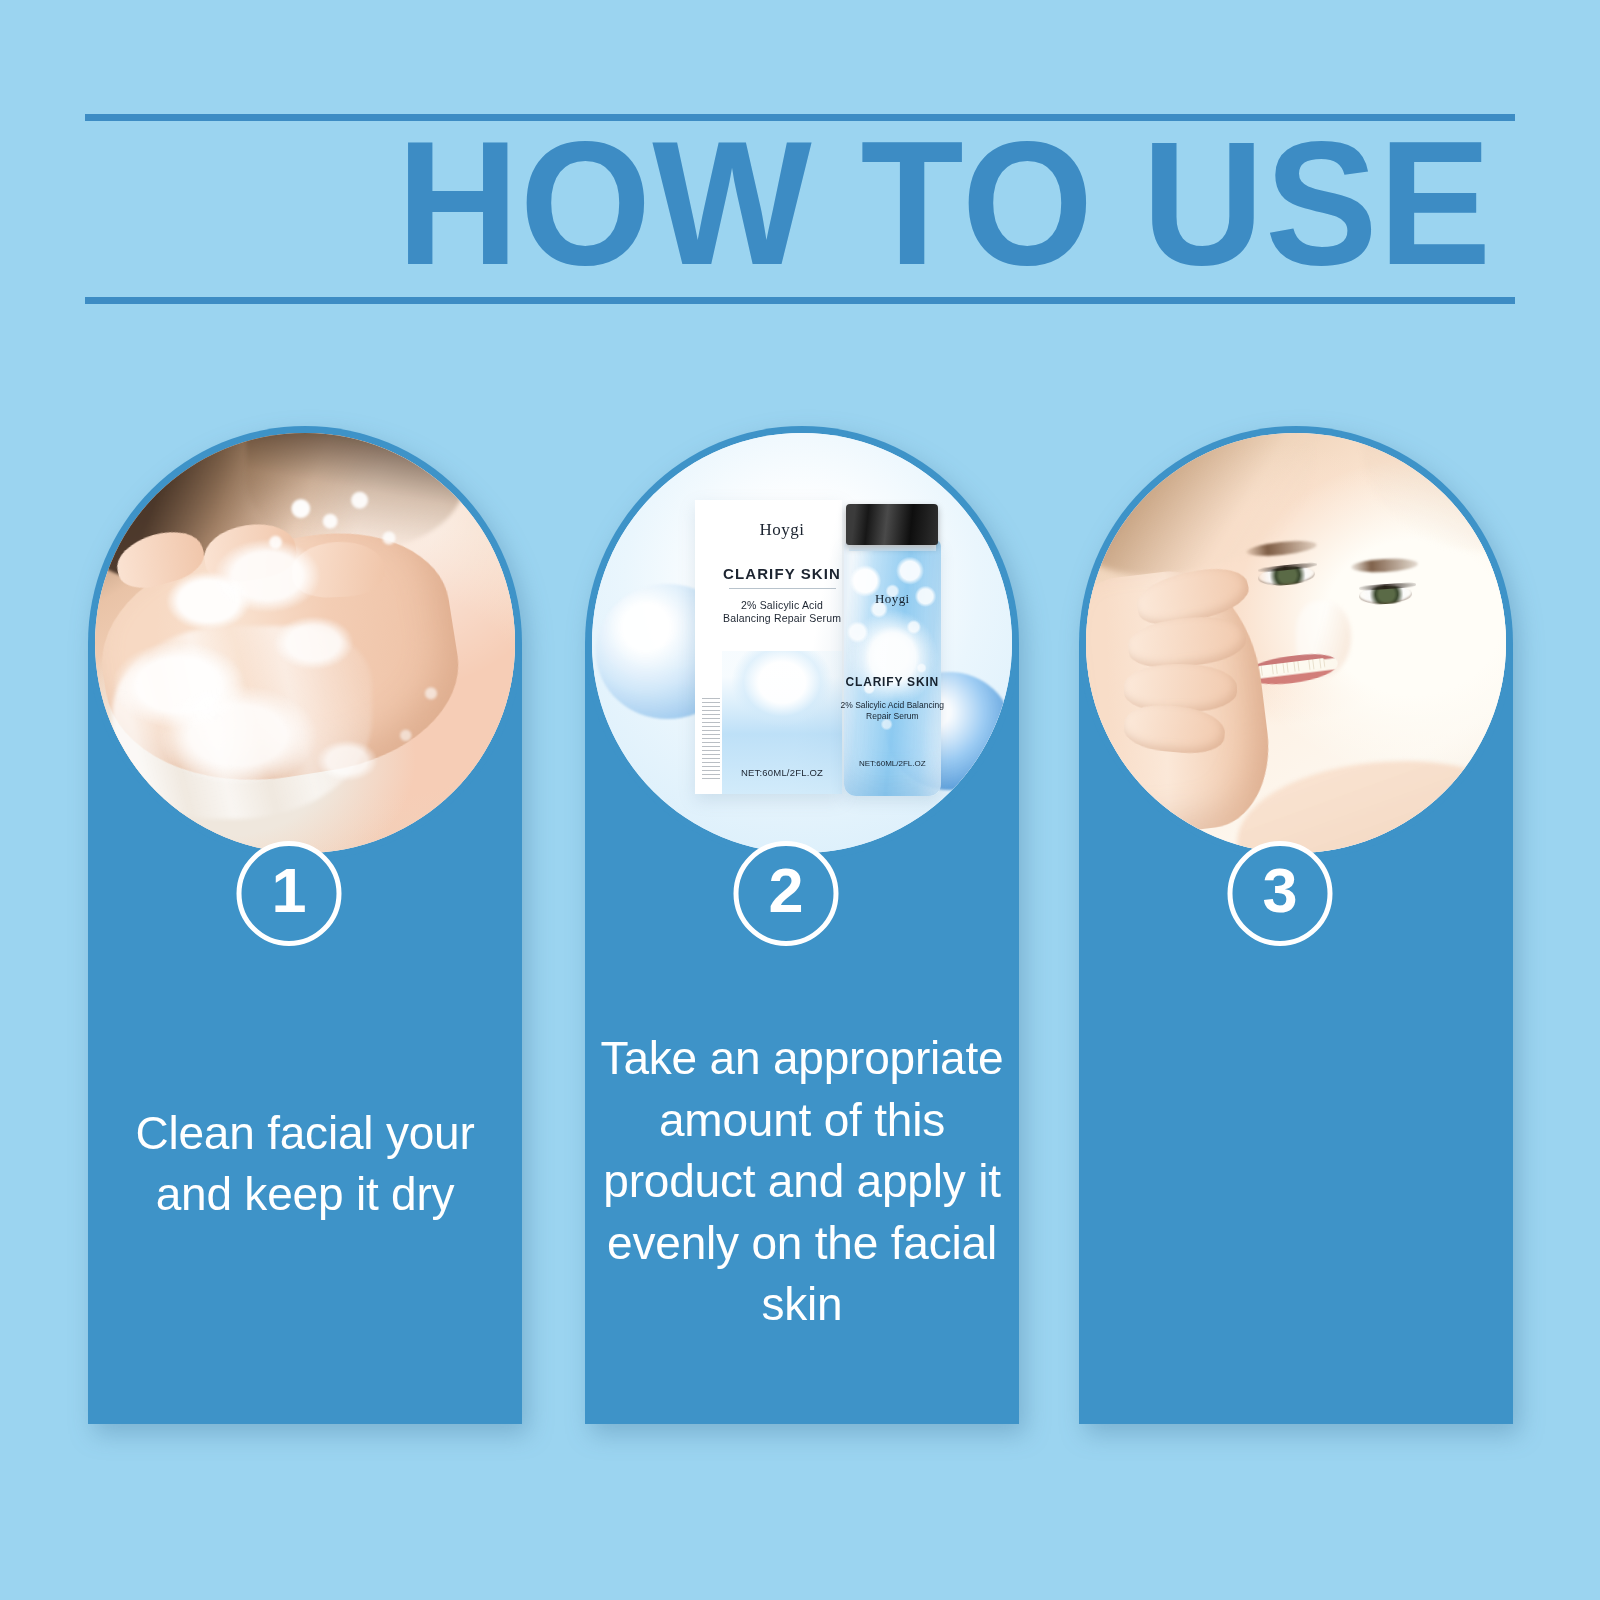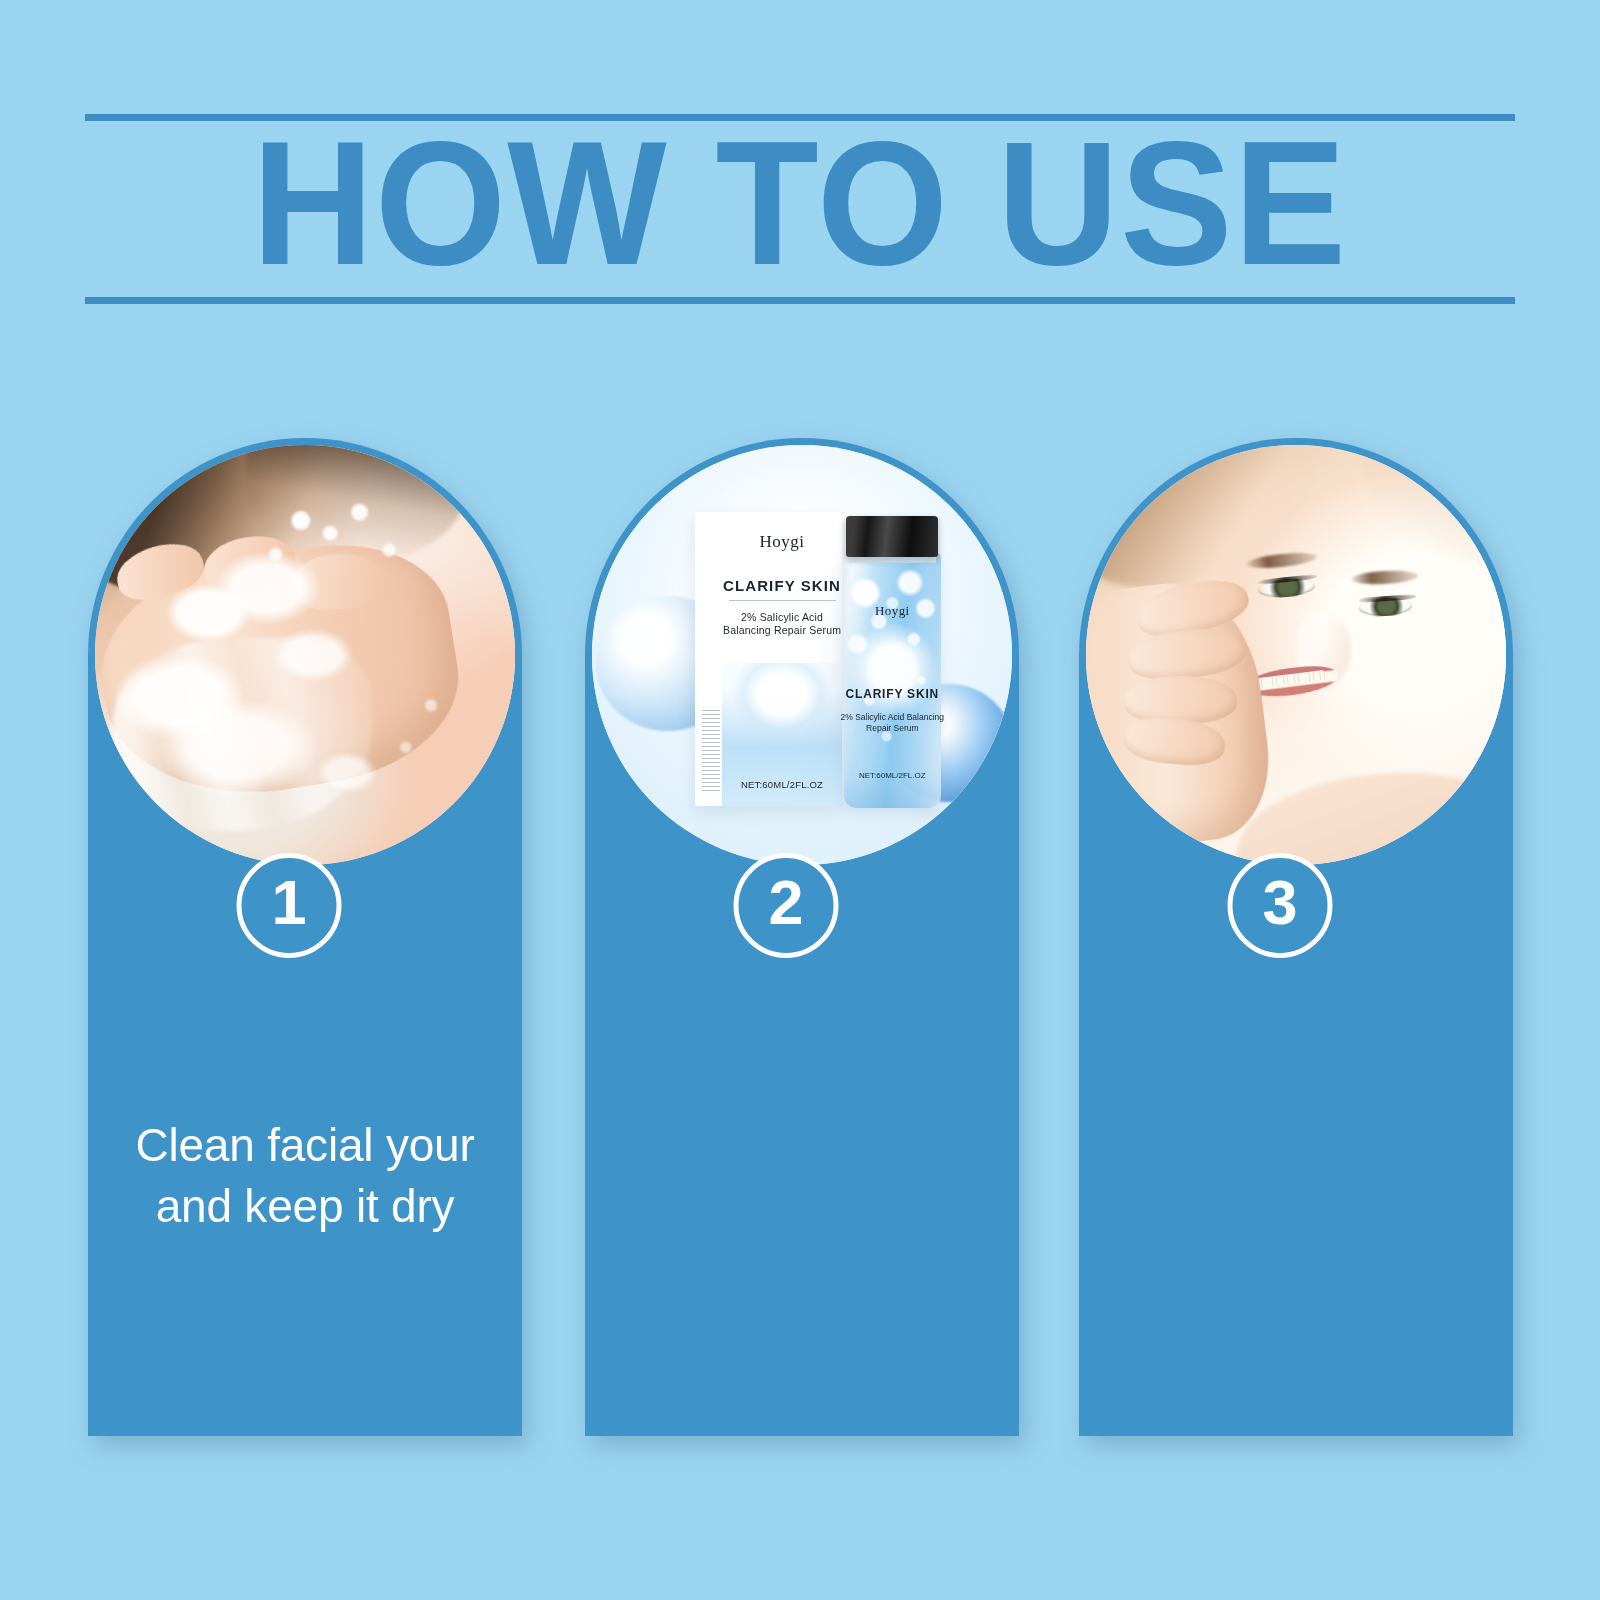--- a/index.html
+++ b/index.html
@@ -32,21 +32,21 @@
     background: #3D8CC4;
   }
   .rule-top { top: 0; }
   .rule-bottom { bottom: 0; }
   .page-title {
     position: absolute;
     left: 0;
     top: 50%;
     transform: translateY(-50%);
     width: 100%;
-    text-align: center;
+    text-align: right;
     color: #3D8CC4;
     font-size: 176px;
     font-weight: bold;
     letter-spacing: 1px;
     line-height: 1;
     white-space: nowrap;
     font-family: "Liberation Sans", sans-serif;
     transform-origin: center;
   }
   .page-title-inner {
@@ -57,21 +57,21 @@
   
   .cards {
     position: absolute;
     left: 0;
     top: 0;
     width: 1600px;
     height: 1600px;
   }
   .card {
     position: absolute;
-    top: 438px;
+    top: 426px;
     width: 402px;
     height: 998px;
     filter: drop-shadow(6px 10px 12px rgba(40,90,130,0.28));
   }
   .card-1 { left: 88px; }
   .card-2 { left: 585px; }
   .card-3 { left: 1079px; }
 
   
   .card-body {
@@ -514,20 +514,21 @@
         <div class="bottle-cap"></div>
         <div class="bottle-txt bot-brand">Hoygi</div>
         <div class="bottle-txt bot-name">CLARIFY SKIN</div>
         <div class="bottle-txt bot-sub">2% Salicylic Acid Balancing Repair Serum</div>
         <div class="bottle-txt bot-net">NET:60ML/2FL.OZ</div>
       </div>
     </div>
     <div class="step-badge">
         <span>2</span>
       </div>
+    <div class="card-caption cap-2">Take an appropriate amount of this product and apply it evenly on the facial skin</div>
   </div>
 
   <div class="card card-3">
     <div class="card-body"></div>
     <div class="card-shape-top"></div>
     <div class="photo-circle">
       <div class="photo-face">
         <div class="face-hair"></div>
         <div class="face-hair-r"></div>
         <div class="face-shoulder"></div>

